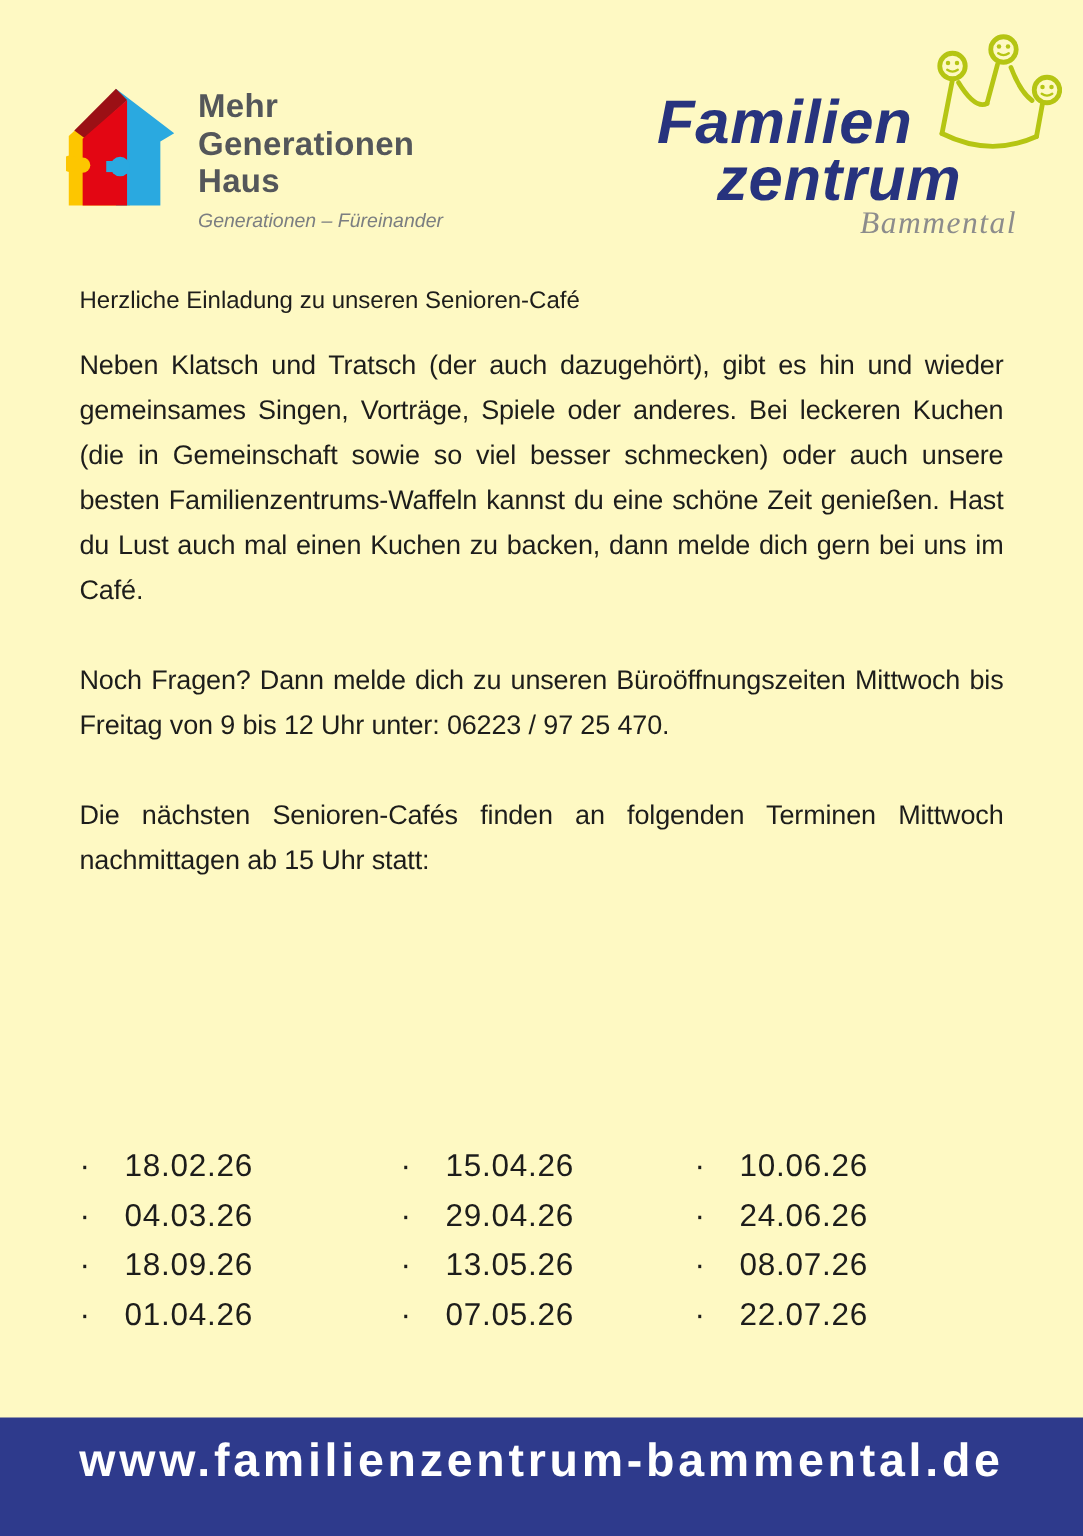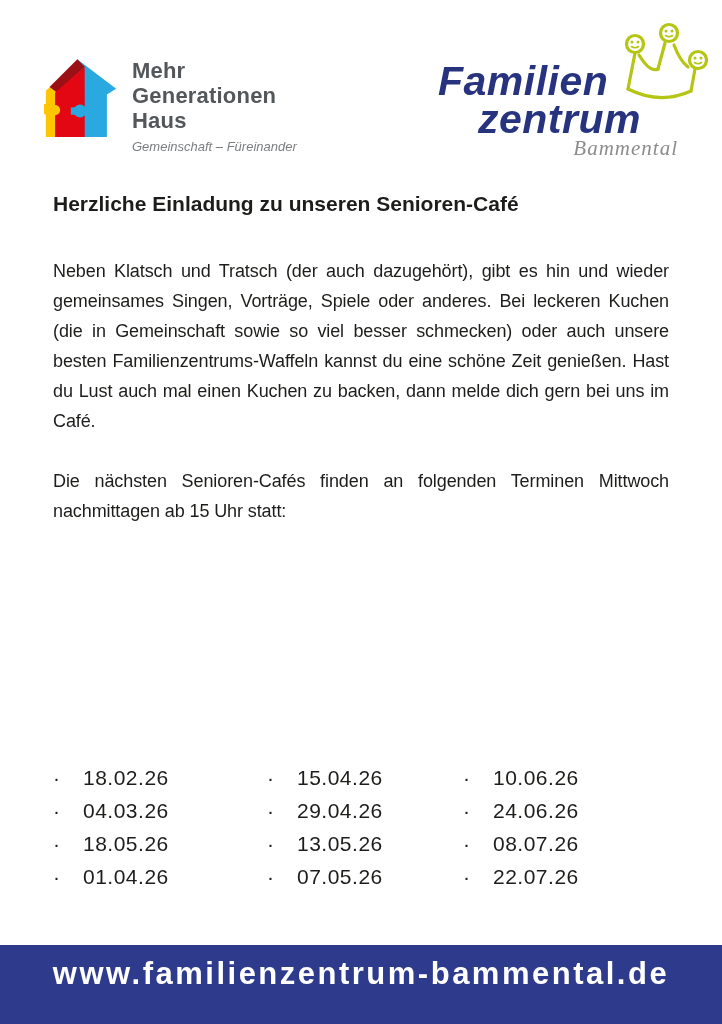--- a/index.html
+++ b/index.html
@@ -1,21 +1,21 @@
 <!DOCTYPE html>
 <html><head>
 <meta charset="utf-8">
 <style>
   html, body { margin: 0; padding: 0; background: #e8e8e8; }
   .page {
     position: relative;
     width: 722px;
     height: 1024px;
     margin: 0 auto;
-    background: #ffffff;
+    background: #fef9c3;
     font-family: "Liberation Sans", sans-serif;
     color: #1d1d1b;
     overflow: hidden;
   }
 
   
   .mgh-logo { position: absolute; left: 44px; top: 56px; display: flex; }
   .mgh-house { width: 74px; height: 86px; }
   .mgh-text { margin-left: 14px; margin-top: 2px; }
   .mgh-line {
@@ -38,22 +38,22 @@
   .fz-word3 {
     position: absolute; right: 32px; top: 124px;
     font-family: "Liberation Serif", serif;
     font-size: 21px; color: #8c8c8c; letter-spacing: 1px;
   }
   .fz-crown { position: absolute; left: 178px; top: 5px; width: 100px; height: 92px; }
 
   
   .content { position: absolute; left: 53px; right: 53px; top: 192px; }
   .headline {
-    margin: 0 0 40px 0;
-    font-size: 21px; font-weight: bold; color: #1d1d1b;
+    margin: 0 0 18px 0;
+    font-size: 16px; font-weight: normal; color: #1d1d1b;
   }
   .body-par {
     margin: 0 0 30px 0;
     font-size: 18px; line-height: 30px;
     text-align: justify;
     letter-spacing: -0.1px;
   }
   .body-par:last-child { margin-bottom: 0; }
 
   
@@ -93,21 +93,21 @@
       <polygon points="36,2 44,10 14,38 6,32" fill="#9b1015"></polygon>
       <polygon points="44,10 44,86 12,86 12,38" fill="#e30613"></polygon>
       <circle cx="12" cy="57" r="5.5" fill="#fdc600"></circle>
       <rect x="29" y="54" width="10" height="8" fill="#2aa9e0"></rect>
       <circle cx="39" cy="58" r="7" fill="#2aa9e0"></circle>
     </svg>
     <div class="mgh-text">
       <div class="mgh-line">Mehr</div>
       <div class="mgh-line">Generationen</div>
       <div class="mgh-line">Haus</div>
-      <div class="mgh-tagline">Gemeinschaft – Füreinander</div>
+      <div class="mgh-tagline">Generationen – Füreinander</div>
     </div>
   </div>
 
   <div class="fz-logo">
     <svg class="fz-crown" viewBox="0 0 100 92">
       <g fill="none" stroke="#b5c513" stroke-width="3.2" stroke-linecap="round" stroke-linejoin="round">
         <path d="M20,72 L27,36"></path>
         <path d="M31,38 Q42,56 50,52"></path>
         <path d="M50,52 L57,26"></path>
         <path d="M66,28 Q72,44 80,50"></path>
@@ -132,36 +132,37 @@
       </g>
     </svg>
     <div class="fz-word1">Familien</div>
     <div class="fz-word2">zentrum</div>
     <div class="fz-word3">Bammental</div>
   </div>
 
   <div class="content">
     <h1 class="headline">Herzliche Einladung zu unseren Senioren-Café</h1>
     <p class="body-par">Neben Klatsch und Tratsch (der auch dazugehört), gibt es hin und wieder gemeinsames Singen, Vorträge, Spiele oder anderes. Bei leckeren Kuchen (die in Gemeinschaft sowie so viel besser schmecken) oder auch unsere besten Familienzentrums-Waffeln kannst du eine schöne Zeit genießen. Hast du Lust auch mal einen Kuchen zu backen, dann melde dich gern bei uns im Café.</p>
+    <p class="body-par">Noch Fragen? Dann melde dich zu unseren Büroöffnungszeiten Mittwoch bis Freitag von 9 bis 12 Uhr unter:  06223 / 97 25 470.</p>
     <p class="body-par">Die nächsten Senioren-Cafés finden an folgenden Terminen Mittwoch nachmittagen ab 15 Uhr statt:</p>
   </div>
 
   <div class="dates">
     <ul class="col1">
       <li>
         <span class="date-bullet">·</span>
         <span class="date-text">18.02.26</span>
       </li>
       <li>
         <span class="date-bullet">·</span>
         <span class="date-text">04.03.26</span>
       </li>
       <li>
         <span class="date-bullet">·</span>
-        <span class="date-text">18.05.26</span>
+        <span class="date-text">18.09.26</span>
       </li>
       <li>
         <span class="date-bullet">·</span>
         <span class="date-text">01.04.26</span>
       </li>
     </ul>
     <ul class="col2">
       <li>
         <span class="date-bullet">·</span>
         <span class="date-text">15.04.26</span>

